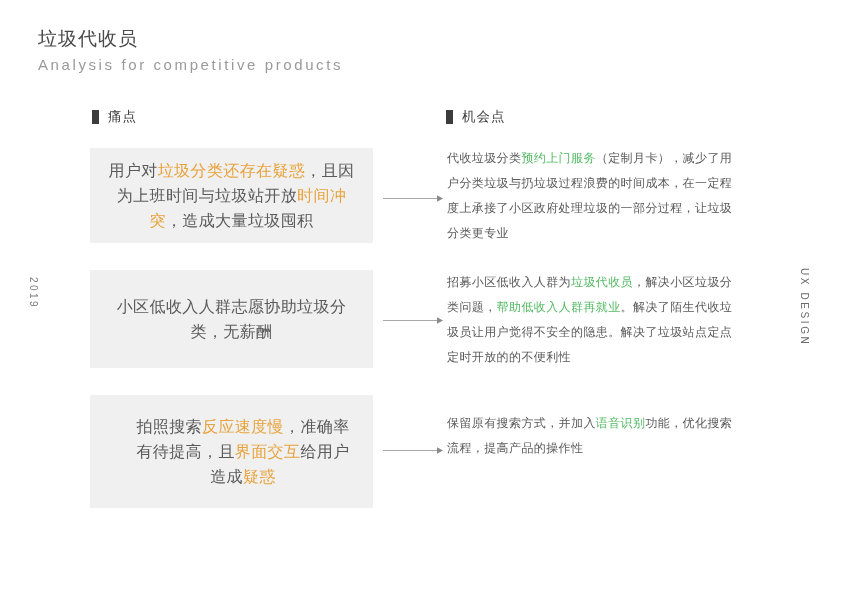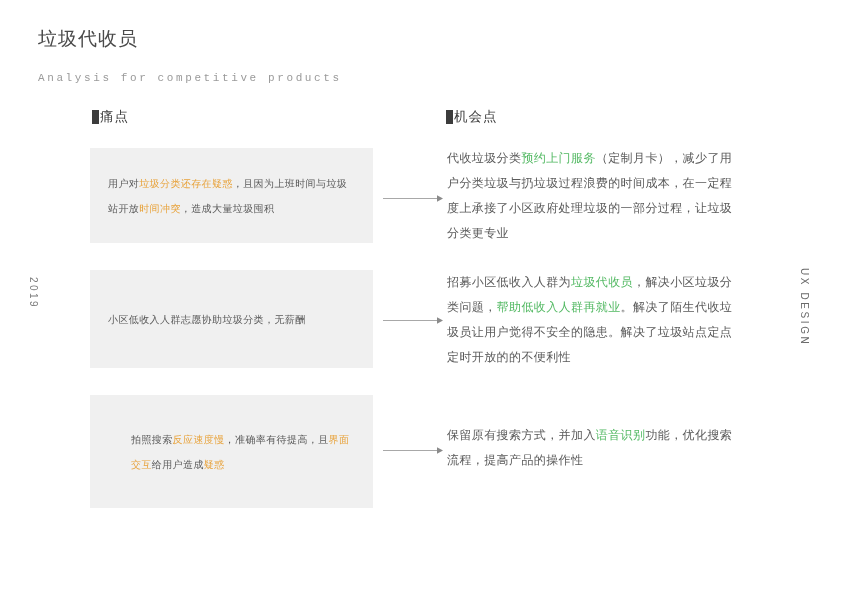--- a/index.html
+++ b/index.html
@@ -22,27 +22,26 @@
     top: 26px;
   }
   #page-title {
     font-size: 19px;
     color: #4a4a4a;
     letter-spacing: 1px;
     line-height: 26px;
     font-weight: 400;
   }
   #page-subtitle {
-    font-size: 11px;
+    font-size: 15px;
     color: #9a9a9a;
     letter-spacing: 2.6px;
     line-height: 20px;
-    margin-top: 16px;
+    margin-top: 3px;
     font-weight: 400;
-    font-family: Liberation Mono, monospace;
   }
 
   
   .side-label {
     position: absolute;
     font-size: 10px;
     color: #6b6b6b;
     letter-spacing: 2.2px;
     white-space: nowrap;
     writing-mode: vertical-rl;
@@ -59,21 +58,21 @@
     top: 268px;
     color: #6b6b6b;
     letter-spacing: 2.6px;
   }
 
   
   .col-header {
     position: absolute;
     display: flex;
     align-items: center;
-    gap: 1px;
+    gap: 9px;
   }
   #header-pain { left: 92px; top: 110px; }
   #header-opp  { left: 446px; top: 110px; }
   .bullet-square {
     width: 7px;
     height: 14px;
     background: #3c3c3c;
     display: inline-block;
   }
   .col-header-label {
@@ -101,24 +100,25 @@
     box-sizing: border-box;
     display: flex;
     align-items: center;
     padding: 0 18px;
   }
   #row-0 .pain-box { height: 95px; }
   #row-1 .pain-box { height: 98px; }
   #row-2 .pain-box { height: 113px; padding-left: 41px; }
 
   .pain-text {
-    font-size: 10px;
+    font-size: 16px;
     line-height: 25px;
     color: #5a5a5a;
     letter-spacing: 0.4px;
+    text-align: center;
   }
 
   .arrow {
     position: absolute;
     left: 383px;
     width: 61px;
     height: 9px;
   }
   #row-0 .arrow { top: 46px; }
   #row-1 .arrow { top: 46px; }
@@ -128,21 +128,21 @@
     position: absolute;
     left: 447px;
     width: 295px;
     font-size: 12px;
     line-height: 25px;
     color: #5a5a5a;
     letter-spacing: 0.4px;
   }
   #row-0 .opp-text { top: -2px; }
   #row-1 .opp-text { top: 0px; }
-  #row-2 .opp-text { top: 28px; }
+  #row-2 .opp-text { top: 16px; }
 
   .hl-orange { color: #e8a33c; }
   .hl-green  { color: #53b963; }
 </style>
 </head>
 <body>
 
 <div id="title-block">
   <div id="page-title">垃圾代收员</div>
   <div id="page-subtitle">Analysis for competitive products</div>

